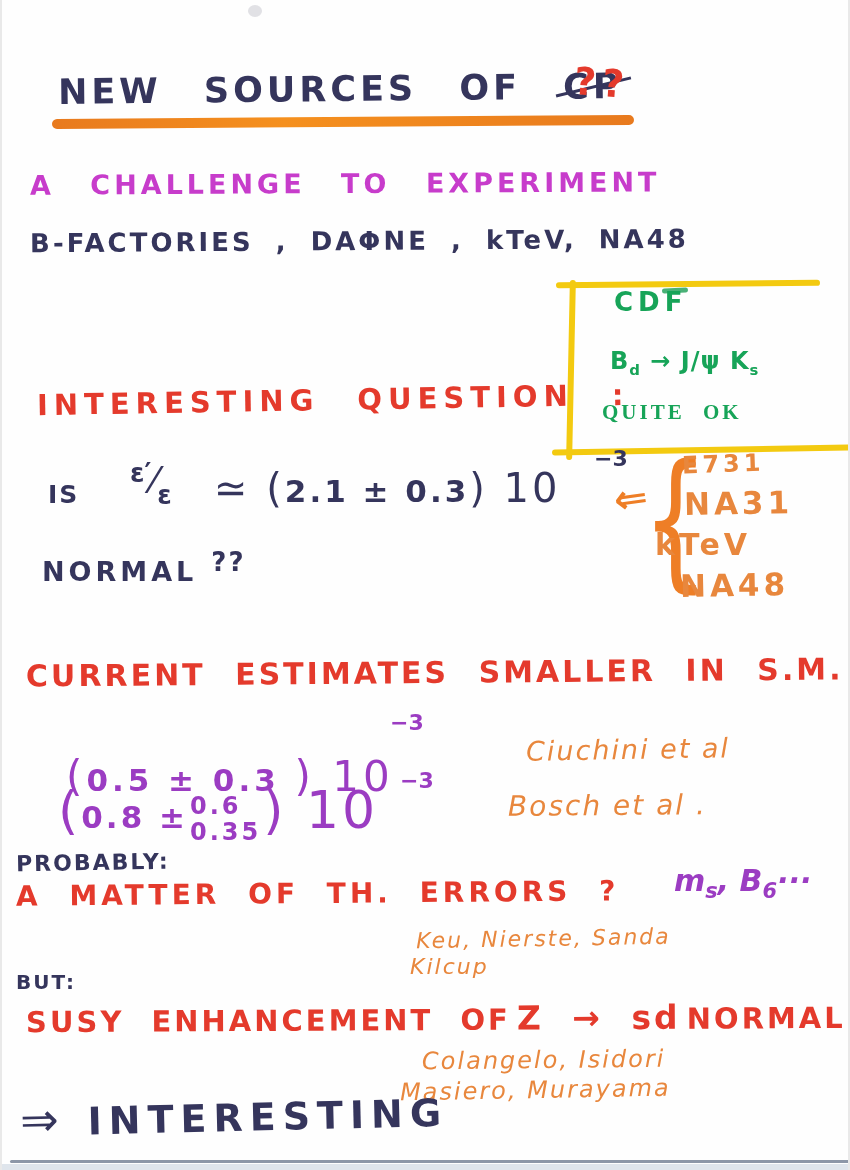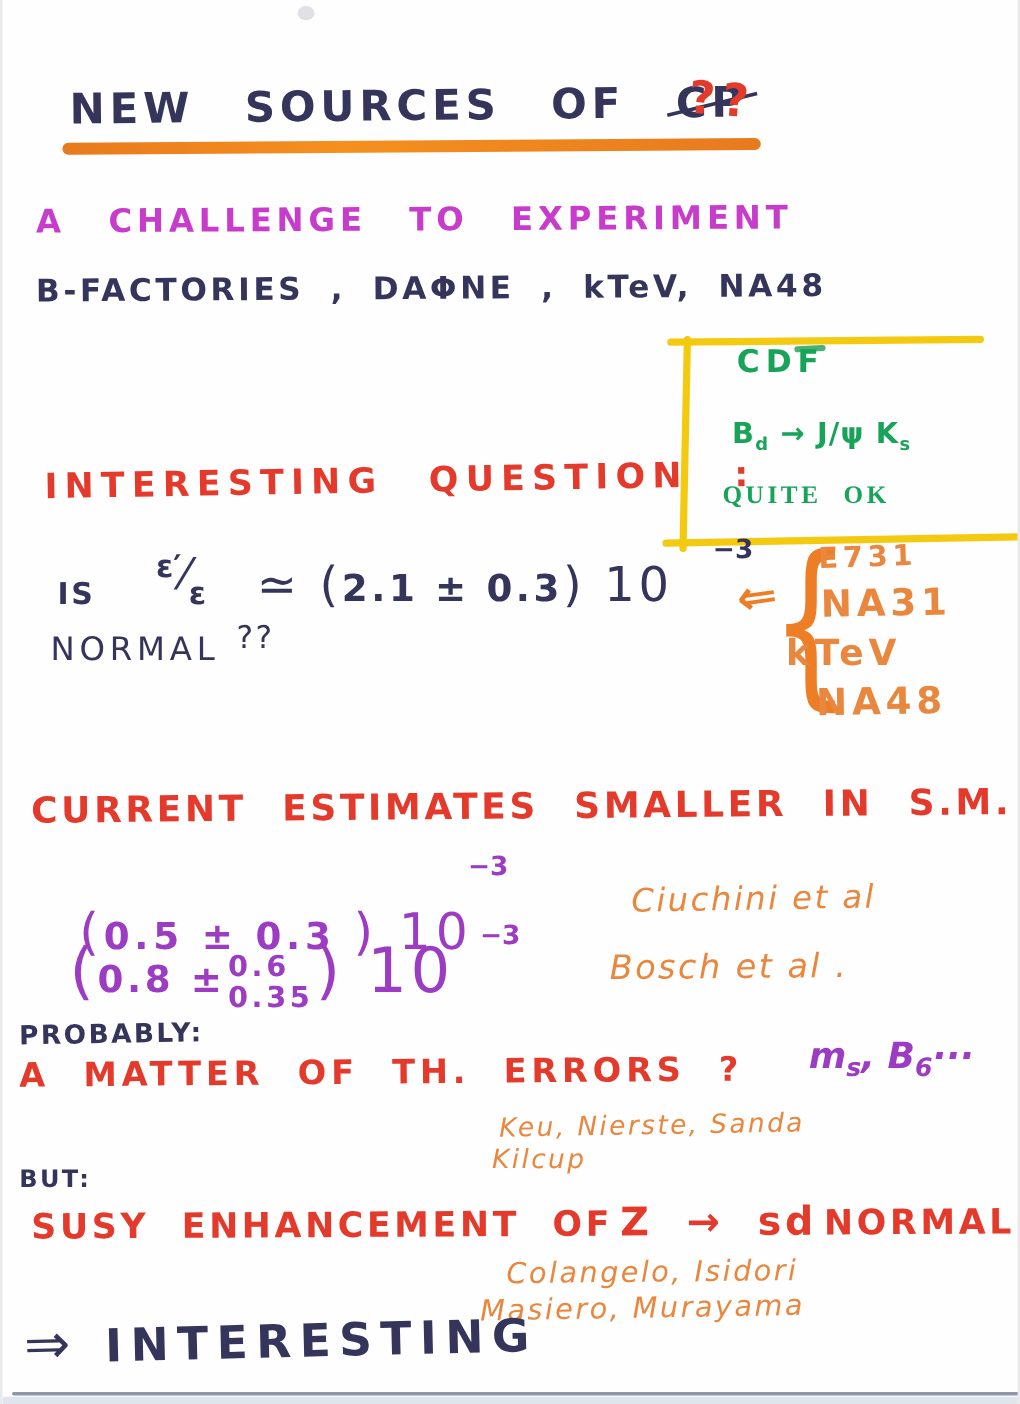--- a/index.html
+++ b/index.html
@@ -53,21 +53,21 @@
   .formula1{left:196px;top:468px;font-size:31px;font-weight:bold;letter-spacing:3px;margin-left:16px;}
   .formula1 .paren{font-size:40px;font-weight:normal;}
   .exp1{left:592px;top:448px;font-size:22px;font-weight:bold;}
   .left-arrow{left:612px;top:478px;font-size:40px;font-weight:bold;transform:rotate(-8deg);}
   .brace{left:640px;top:444px;font-size:150px;font-weight:normal;transform:scaleX(.7);transform-origin:left top;}
   .exp-item{font-weight:bold;letter-spacing:4px;}
   .exp-0{left:680px;top:452px;font-size:24px;transform:rotate(-2deg);}
   .exp-1{left:682px;top:488px;font-size:31px;transform:rotate(-1deg);}
   .exp-2{left:653px;top:530px;font-size:30px;}
   .exp-3{left:678px;top:570px;font-size:31px;transform:rotate(-1deg);}
-  .normal{left:40px;top:528px;font-size:27px;font-weight:normal;letter-spacing:4px;text-align:center;}
+  .normal{left:40px;top:558px;font-size:27px;font-weight:bold;letter-spacing:4px;text-align:center;}
   .normal .q{position:relative;top:-10px;font-size:26px;letter-spacing:2px;margin-left:14px;}
 
   
   .estimates-h{left:24px;top:658px;font-size:30px;font-weight:bold;letter-spacing:3px;word-spacing:16px;transform:rotate(-0.5deg);}
   .est1{left:64px;top:756px;font-size:31px;font-weight:bold;letter-spacing:4px;}
   .est1 .paren{font-size:42px;font-weight:normal;}
   .est1-exp{left:388px;top:712px;font-size:22px;font-weight:bold;}
   .est2{left:56px;top:784px;font-size:31px;font-weight:bold;letter-spacing:3px;}
   .est2 .paren{font-size:52px;font-weight:normal;}
   .pm-stack{display:inline-flex;flex-direction:column;vertical-align:middle;font-size:24px;line-height:1.05;margin:0 2px;}

